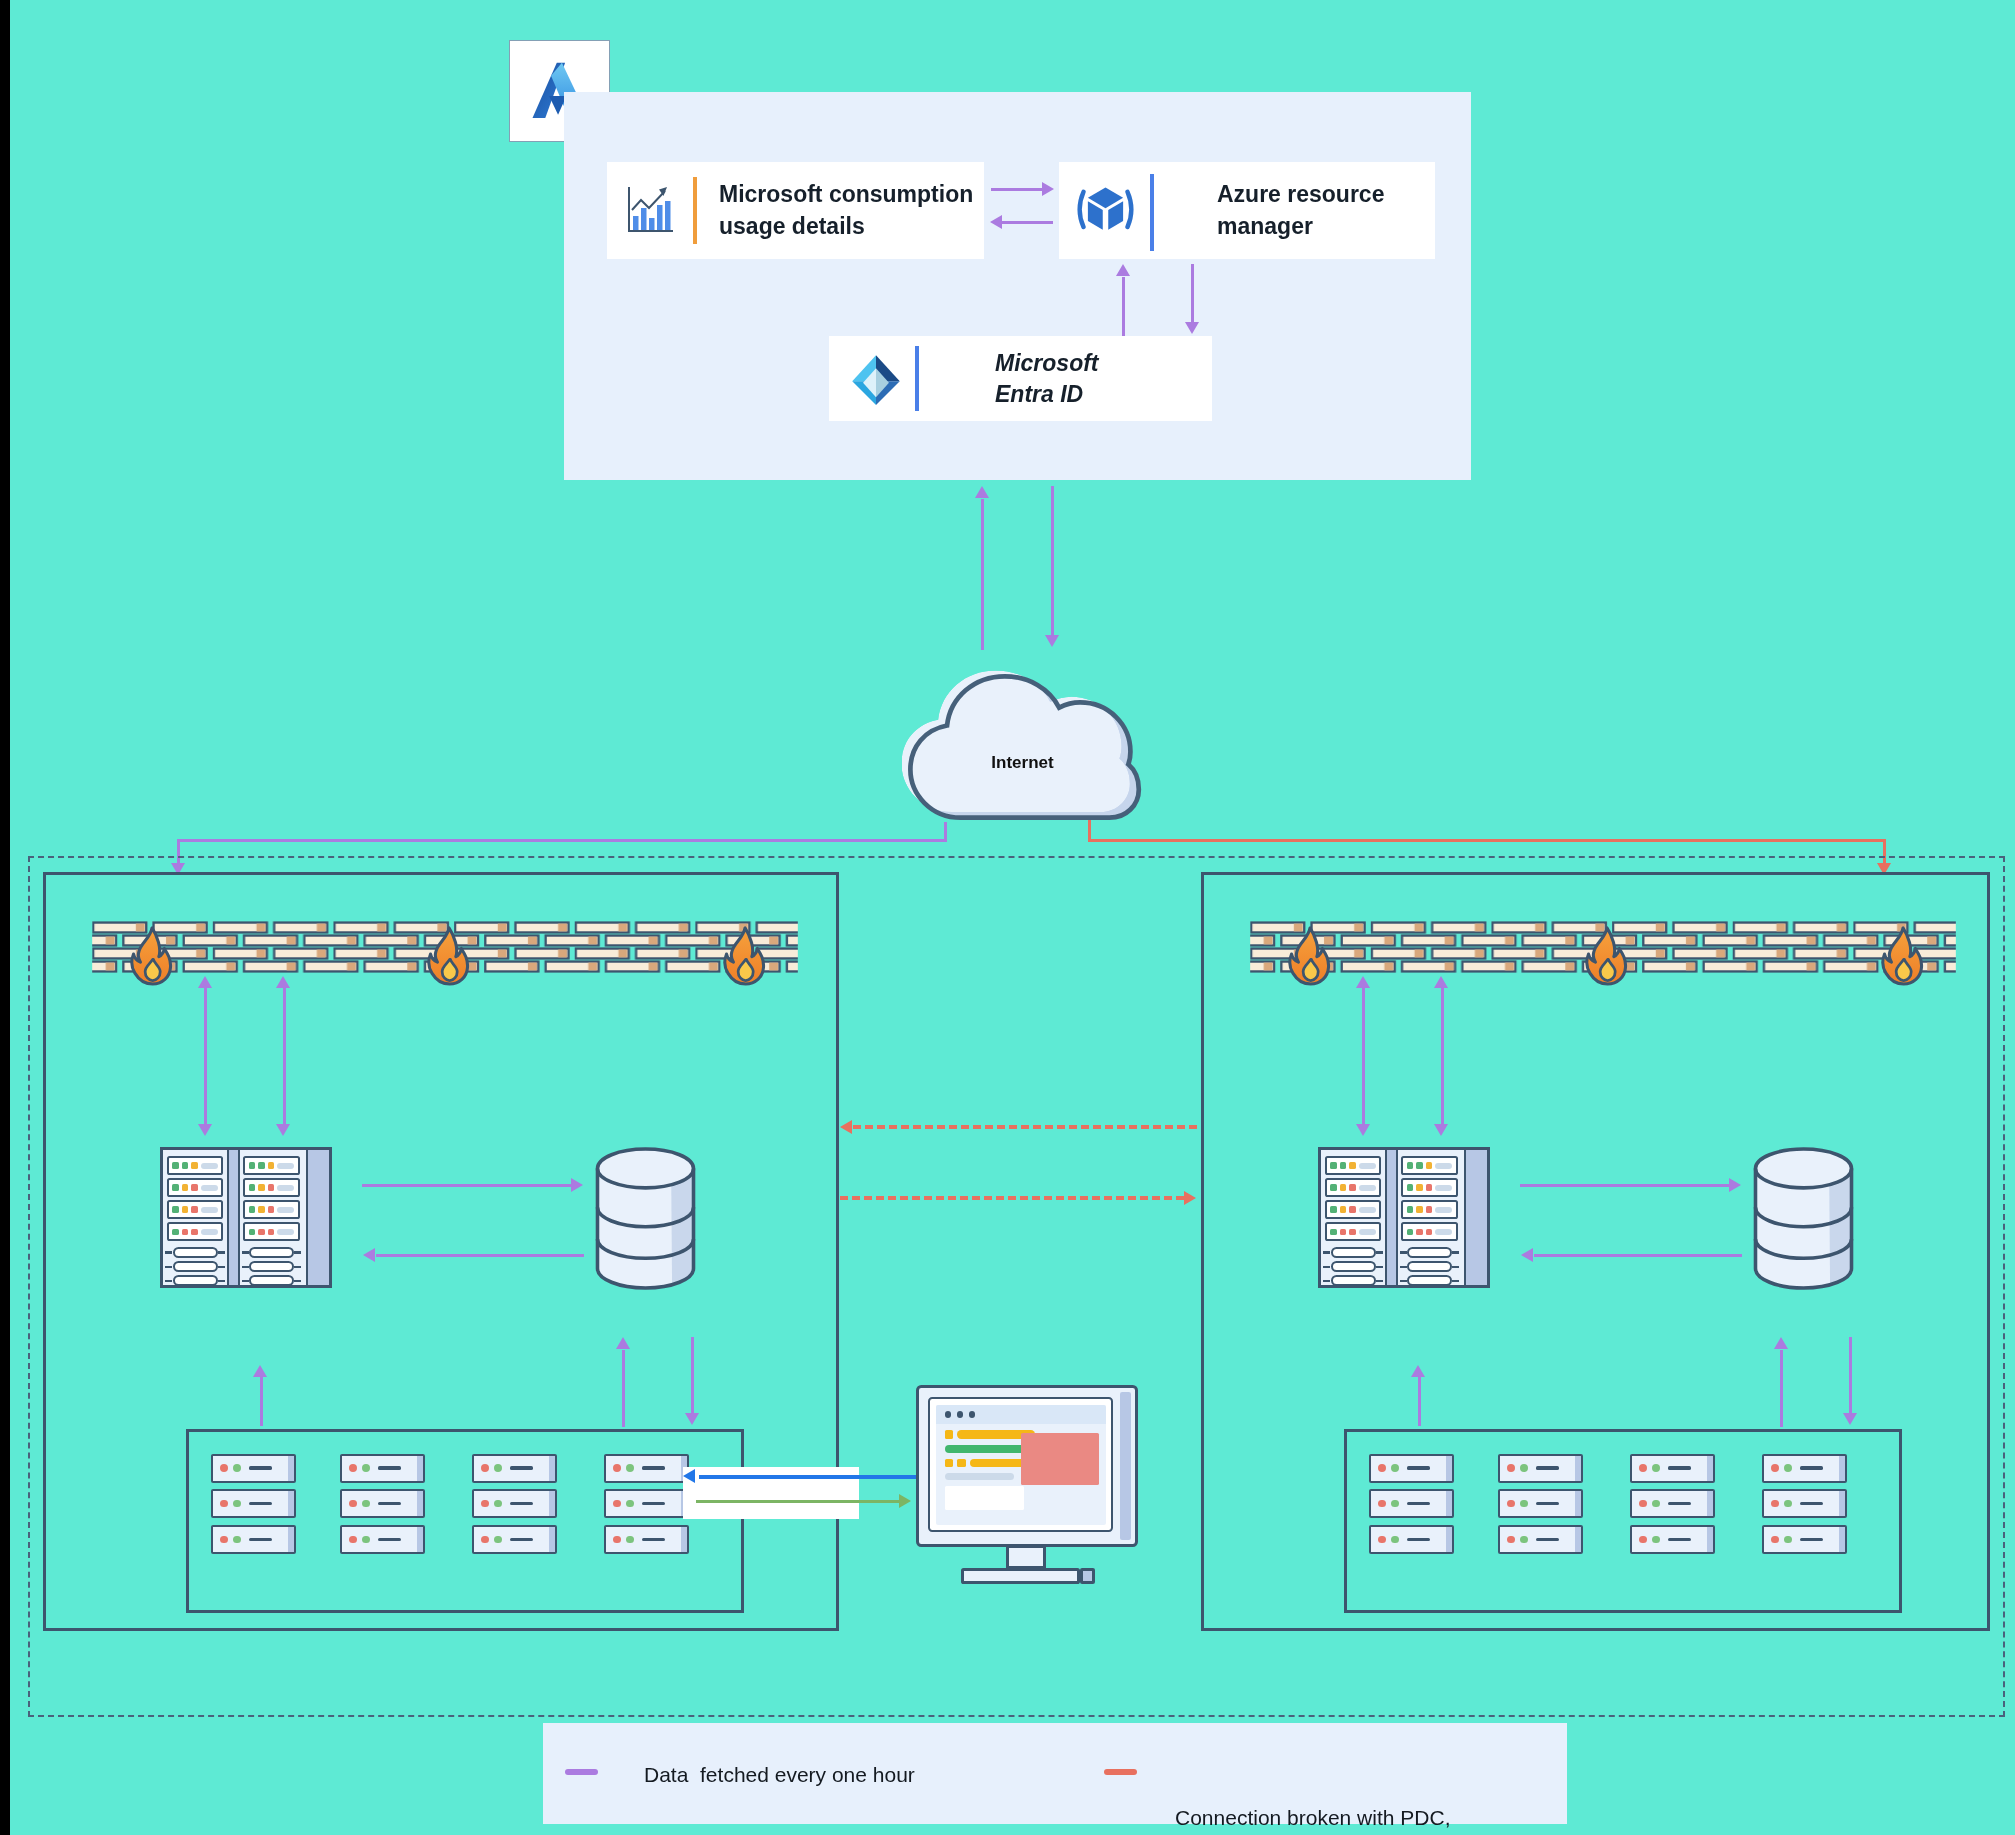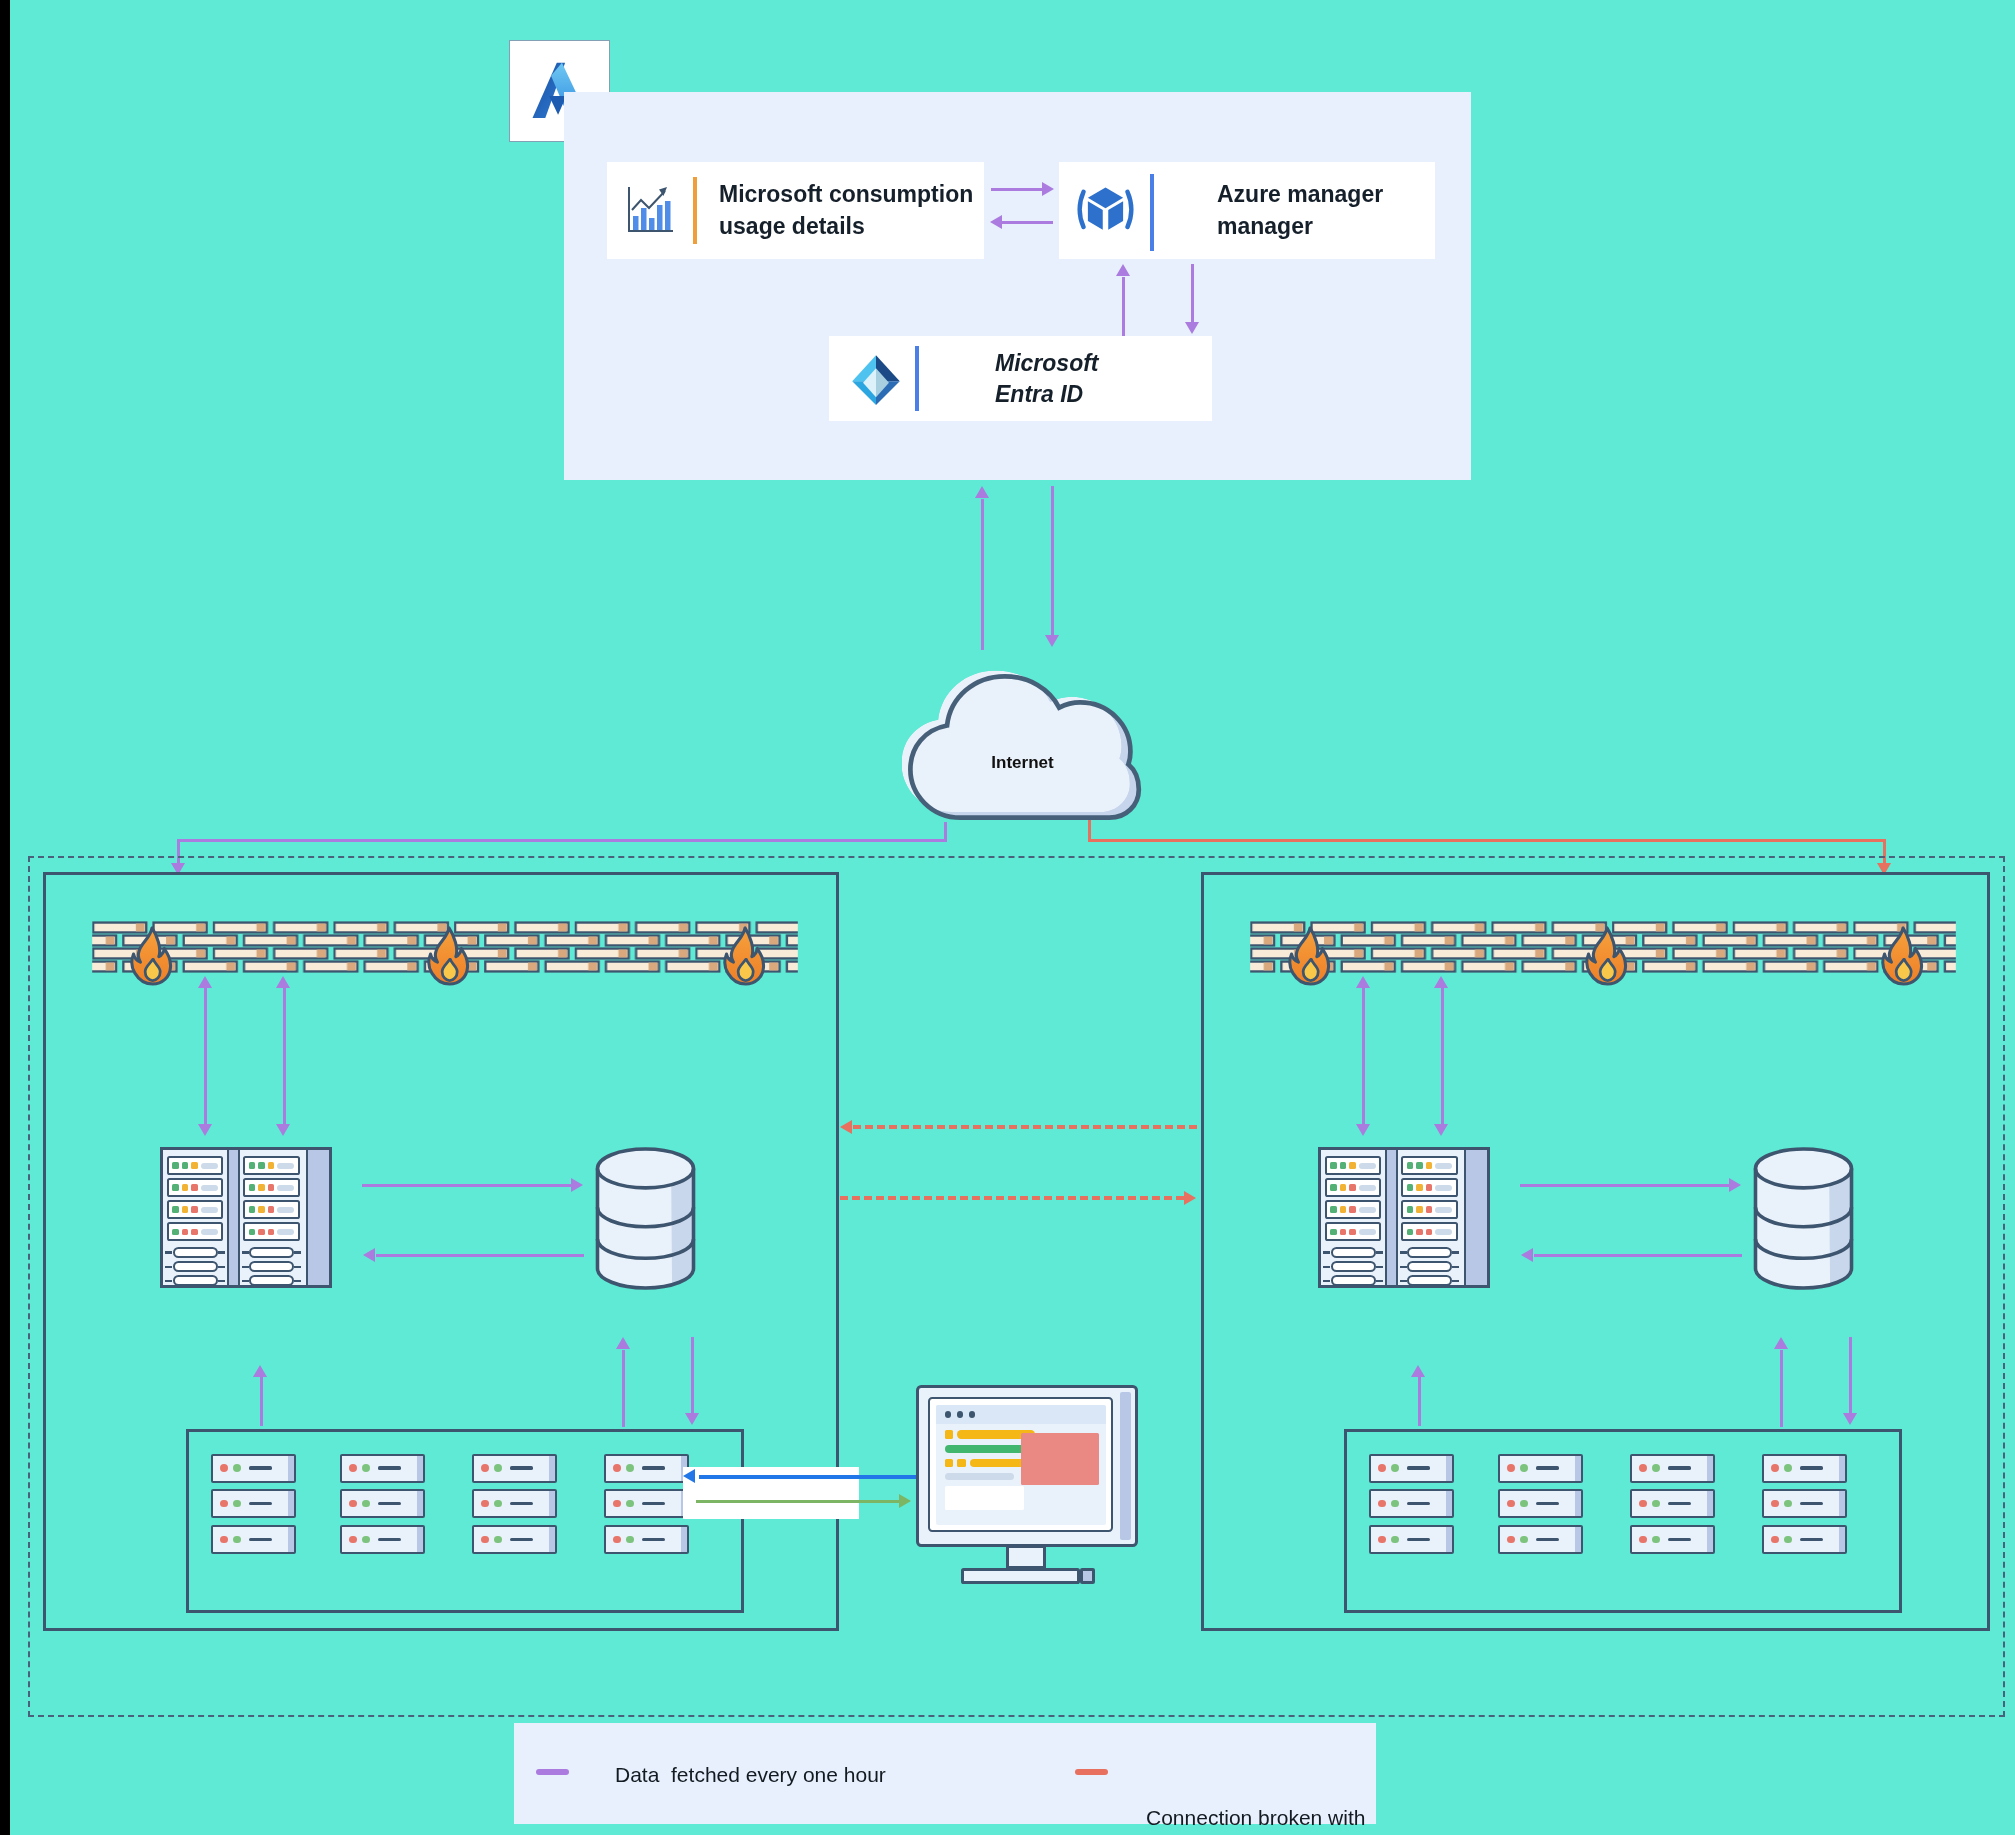--- a/index.html
+++ b/index.html
@@ -63,21 +63,21 @@
   .sq { width:8.4px; height:8.4px; border-radius:1.6px; background:#f5b716; }
   .yb { height:8.4px; border-radius:4.2px; background:#f5b716; }
   .gb { height:8.4px; border-radius:4.2px; background:#41b66e; }
   .gr { height:6.8px; border-radius:3.7px; background:#ccdae9; }
   .wbox { width:79px; height:24px; background:#fff; border-radius:1.6px; margin-top:2.1px; }
   .redrect { position:absolute; right:6.3px; top:28px; width:78px; height:52px; background:#ea8983; border-radius:1.6px; }
   .stand-neck { left:996px; top:1545px; width:40px; height:24px; background:var(--fill); border:3.1px solid var(--slate); }
   .stand-base { left:951px; top:1568px; width:119px; height:15.7px; background:var(--fill); border:3.1px solid var(--slate); border-radius:2.6px; }
   .stand-cap  { left:1070px; top:1568px; width:14.7px; height:15.7px; background:var(--lav); border:3.1px solid var(--slate); border-radius:2.1px; }
 
-  .legend { left:504px; top:1723px; width:862px; height:101px; background:var(--panel); }
+  .legend { left:533px; top:1723px; width:1024px; height:101px; background:var(--panel); }
   .lg-dash { position:absolute; width:33px; height:6.3px; border-radius:3.1px; }
   .lg-text { position:absolute; font-size:21px; color:#141a21; line-height:30px; white-space:pre-wrap; }
 
   .overlay-white { position:absolute; background:#fff; }
 </style>
 </head>
 <body>
 
 <svg width="0" height="0" style="position:absolute" aria-hidden="true">
   <defs>
@@ -159,21 +159,21 @@
   <div class="svc-box" style="left:1049px;top:162px;width:376px;height:97px;">
     <svg class="abs" style="left:15.7px;top:21px;" width="61" height="55" viewBox="0 0 110 100">
       <polygon points="55,8 87,27 55,46 23,27" fill="#2d71cc"></polygon>
       <polygon points="23,33 50,49 50,85 23,69" fill="#2d71cc"></polygon>
       <polygon points="87,33 60,49 60,85 87,69" fill="#2d71cc"></polygon>
       <path d="M15 16 Q1 48 15 80" fill="none" stroke="#2d71cc" stroke-width="8" stroke-linecap="round"></path>
       <path d="M95 16 Q109 48 95 80" fill="none" stroke="#2d71cc" stroke-width="8" stroke-linecap="round"></path>
     </svg>
     <div class="divider" style="left:91px;top:11.5px;height:77px;background:#4a7fe8;"></div>
     <div class="svc-text" style="position:absolute;left:158px;top:17px;">
-      <div>Azure manager</div>
+      <div>Azure resource</div>
       <div>manager</div>
     </div>
   </div>
 
   <div class="ln" style="left:1112px;top:277px;width:3.1px;height:59px;"></div>
   <div class="tri t-up" style="left:1106px;top:264px;"></div>
   <div class="ln" style="left:1181px;top:264px;width:3.1px;height:59px;"></div>
   <div class="tri t-down" style="left:1175px;top:322px;"></div>
 
   <div class="svc-box" style="left:819px;top:336px;width:383px;height:85px;">

